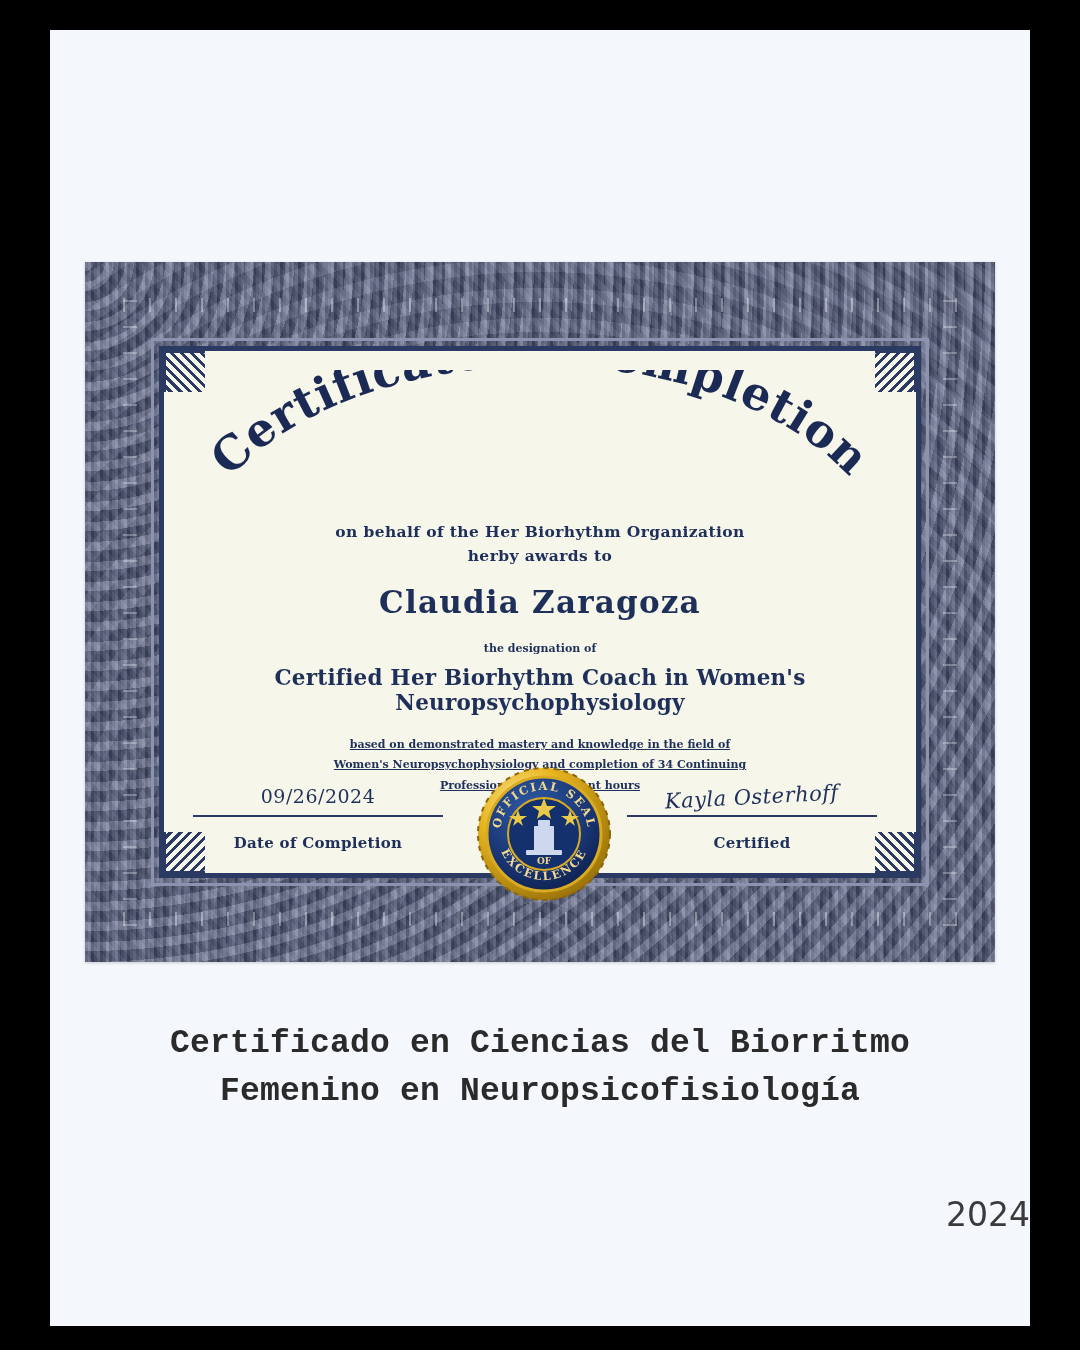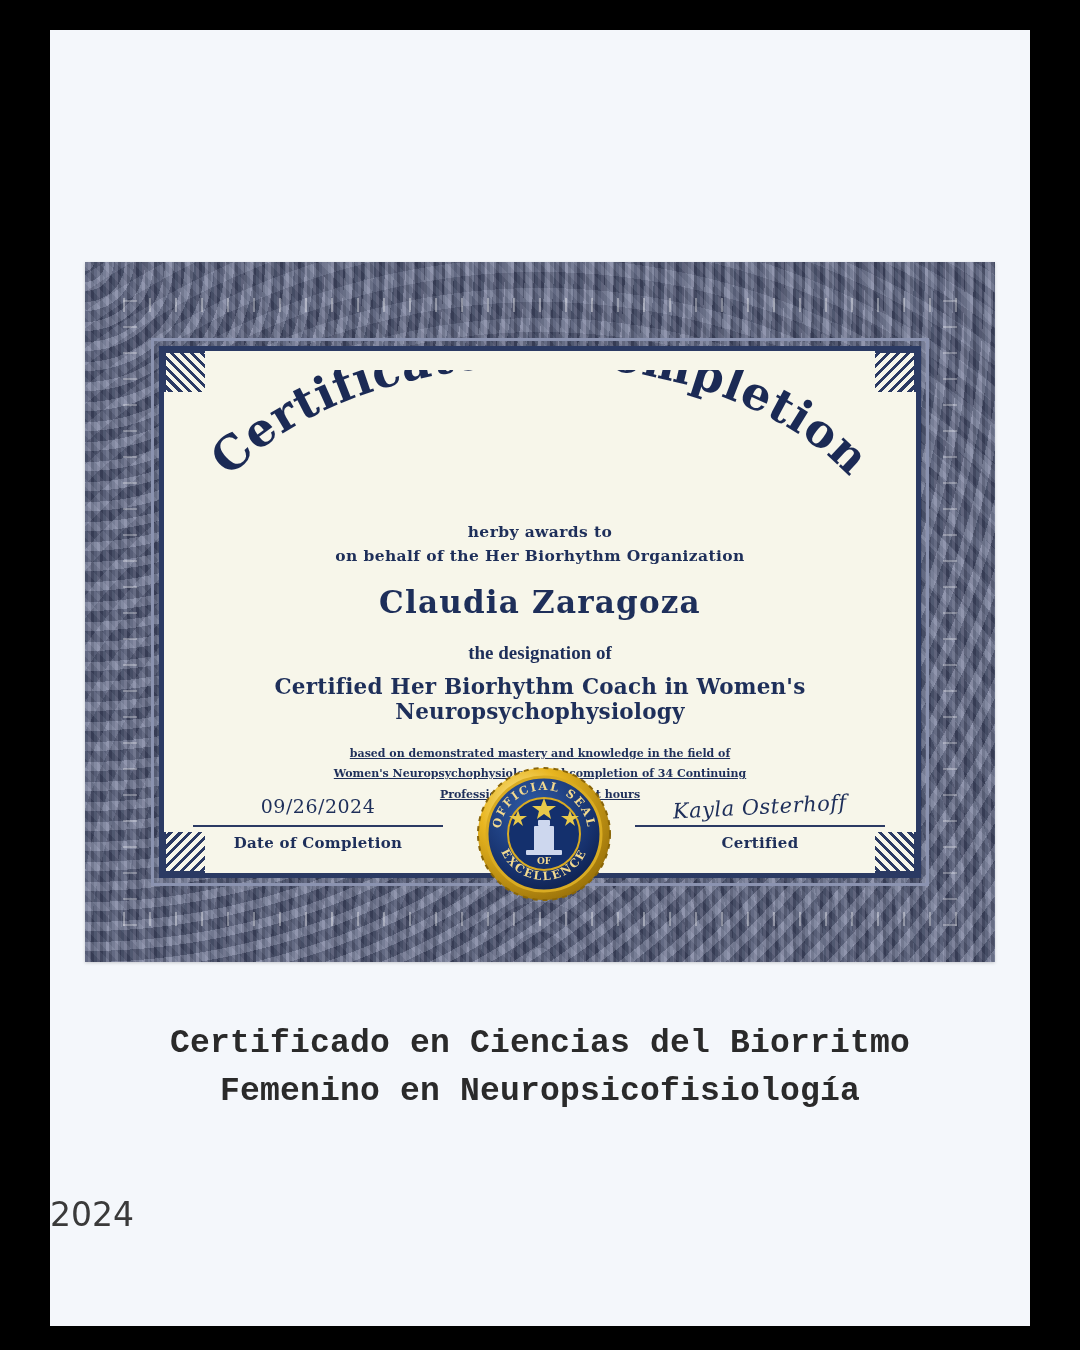--- a/index.html
+++ b/index.html
@@ -121,62 +121,61 @@
     letter-spacing: .4px;
     line-height: 1.55;
   }
   .awardee {
     font-size: 31px;
     font-weight: 700;
     letter-spacing: 1.2px;
     margin: 16px 0 22px;
   }
   .desig-label {
-    font-size: 19px;
+    font-size: 11px;
     font-weight: 700;
     margin-bottom: 10px;
-    font-family: Liberation Serif, serif;
   }
   .desig {
     font-size: 21.5px;
     font-weight: 700;
     letter-spacing: .2px;
     margin-bottom: 20px;
   }
   .basis {
     font-size: 11px;
     font-weight: 700;
     line-height: 1.85;
     text-decoration: underline;
   }
 
   .sig-row {
     position: absolute;
-    left: 34px; right: 36px; bottom: 26px;
+    left: 34px; right: 44px; bottom: 26px;
     display: flex;
     justify-content: space-between;
     align-items: center;
   }
   .sig-block { width: 250px; text-align: center; }
   .sig-value {
     font-size: 19px;
     letter-spacing: .5px;
     padding-bottom: 6px;
     min-height: 30px;
     font-family: "DejaVu Serif", serif;
   }
   .sig-value.script {
     font-family: "DejaVu Serif", serif;
     font-style: italic;
     font-size: 21px;
     transform: rotate(-3deg);
   }
   .sig-rule { border-top: 2px solid #2b3a63; }
   .sig-caption {
-    margin-top: 7px;
+    margin-top: 17px;
     font-size: 15px;
     font-weight: 700;
     letter-spacing: .3px;
   }
 
   
   .seal {
     position: absolute;
     left: 50%; transform: translateX(-50%);
     bottom: -18px;
@@ -194,21 +193,21 @@
     font-family: Liberation Mono, monospace;
     font-weight: 700;
     font-size: 33px;
     line-height: 1.45;
     letter-spacing: .2px;
   }
   .year {
     position: absolute;
     left: 50px; right: 50px;
     top: 1195px;
-    text-align: left;
+    text-align: right;
     color: #3a3a3a;
     font-family: "DejaVu Sans", sans-serif;
     font-size: 33px;
     font-weight: 400;
   }
 </style>
 </head>
 <body>
 
 <div class="page">
@@ -229,22 +228,22 @@
 
       <div class="arch">
         <svg viewBox="0 0 740 150" preserveAspectRatio="xMidYMid meet" aria-hidden="true">
           <path id="archpath" d="M 16,140 A 380,235 0 0 1 724,140" fill="none"></path>
           <text text-anchor="middle">
             <textPath href="#archpath" startOffset="50%">Certificate of Completion</textPath>
           </text>
         </svg>
       </div>
 
+      <div class="line-sm">on behalf of the Her Biorhythm Organization</div>
       <div class="line-sm">herby awards to</div>
-      <div class="line-sm">on behalf of the Her Biorhythm Organization</div>
 
       <div class="awardee">Claudia Zaragoza</div>
 
       <div class="desig-label">the designation of</div>
       <div class="desig">Certified Her Biorhythm Coach in Women's Neuropsychophysiology</div>
 
       <div class="basis">based on demonstrated mastery and knowledge in the field of</div>
       <div class="basis">Women's Neuropsychophysiology and completion of 34 Continuing</div>
       <div class="basis">Professional Development hours</div>
 

